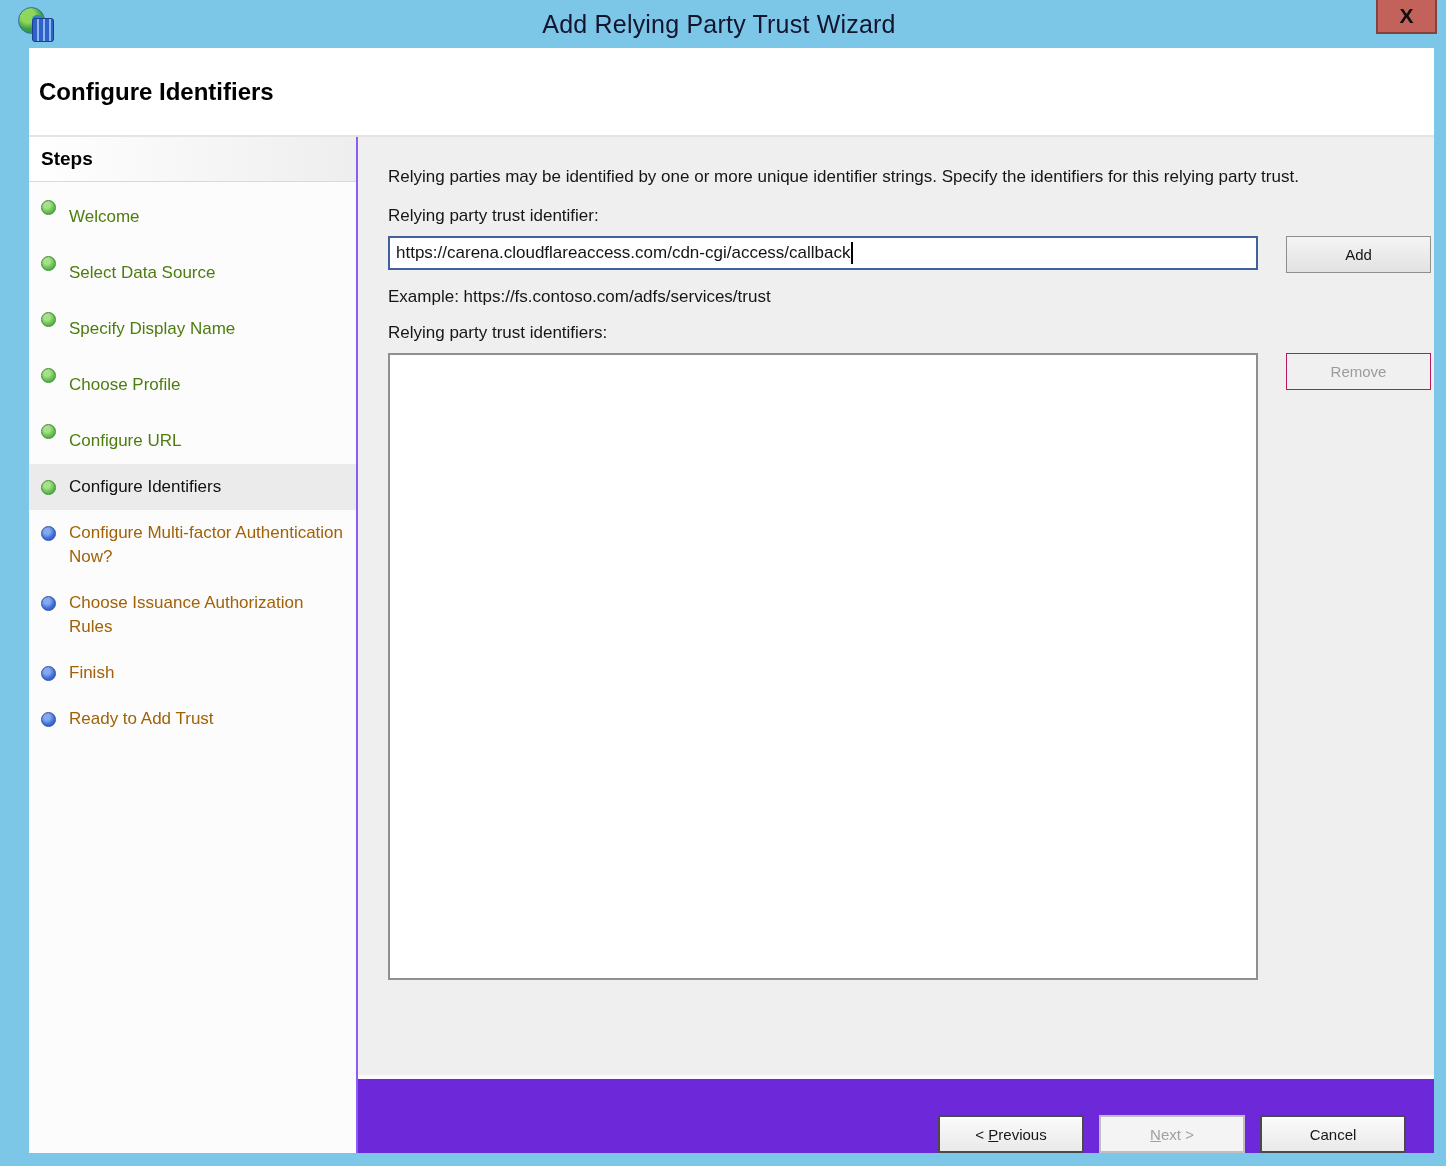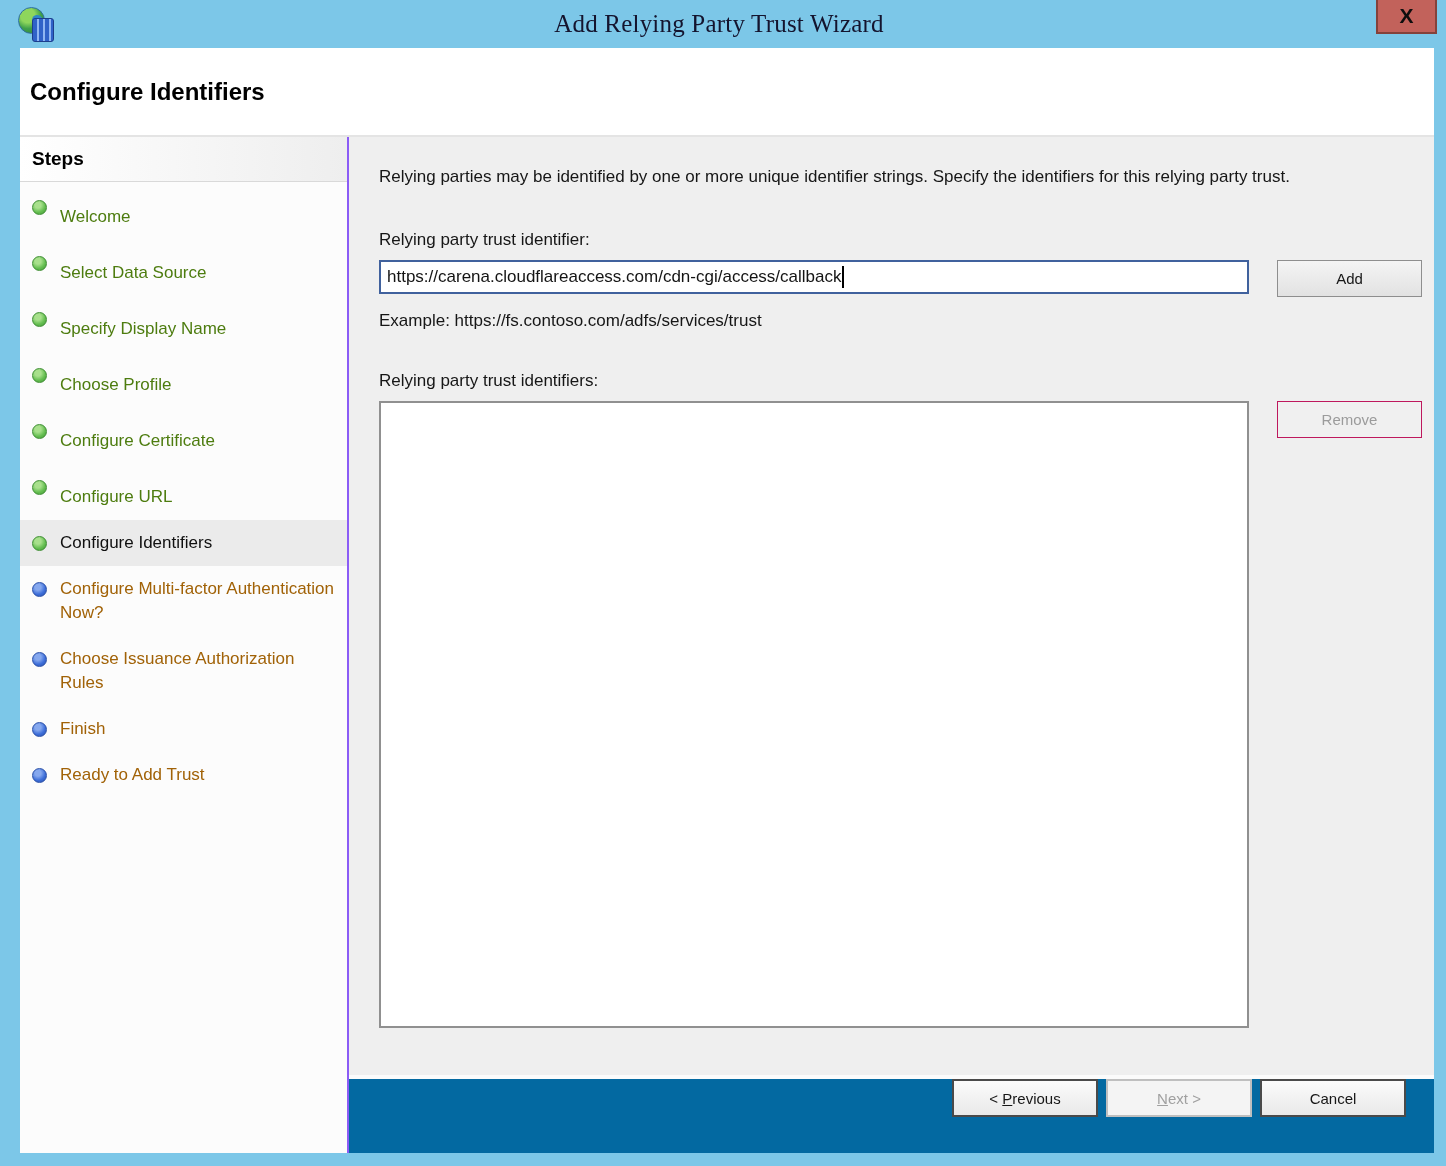--- a/index.html
+++ b/index.html
@@ -28,34 +28,34 @@
     background: #2F86C8; border-radius: 40% 50% 45% 40%;
   }
   .app-icon .building {
     position: absolute; right: 0; bottom: 0; width: 22px; height: 24px; border-radius: 3px;
     background: repeating-linear-gradient(90deg, #2F62C8 0 4px, #8FB6F2 4px 6px),
                 #2F62C8;
     border: 1px solid #1D3E8C;
   }
   .title-text {
     position: absolute; left: 0; right: 8px; text-align: center;
-    font-size: 25px; color: #14142E; letter-spacing: 0.2px; font-family: Liberation Serif, serif;
+    font-size: 25px; color: #14142E; letter-spacing: 0.2px;
   }
   .close-btn {
     position: absolute; top: 0; right: 9px; width: 61px; height: 34px;
     background: #C2625B; border: 2px solid #84423B; border-top: none;
     color: #0E0E0E; font-size: 21px; font-weight: bold;
     display: flex; align-items: center; justify-content: center; cursor: pointer;
     font-family: "Liberation Sans", sans-serif;
   }
 
   
   .frame {
     flex: 1; display: flex; flex-direction: column;
-    padding: 0 12px 13px 20px; background: #7CC7E8; min-height: 0;
+    padding: 0 12px 13px 29px; background: #7CC7E8; min-height: 0;
   }
   .dialog { flex: 1; display: flex; flex-direction: column; background: #FFFFFF; min-height: 0; }
 
   .page-header {
     flex: 0 0 89px; background: #FFFFFF; border-bottom: 2px solid #E4E4E4;
     display: flex; align-items: center; padding-left: 10px;
   }
   .page-header h1 { font-size: 24px; font-weight: bold; color: #000; }
 
   .content-row { flex: 1; display: flex; min-height: 0; }
@@ -95,21 +95,21 @@
   .step-item.current { background: #EBEBEB; }
   .step-item.current .lbl { color: #101010; }
   .step-item.todo .lbl { color: #a16207; }
 
   
   .main-col { flex: 1; display: flex; flex-direction: column; min-width: 0; }
   .main-content { flex: 1; background: #EFEFEF; padding: 26px 0 0 30px; overflow: hidden; }
 
   .intro { max-width: 1030px; line-height: 27px; color: #161616; }
 
-  .field-label { margin-top: 40px; color: #161616; }
+  .field-label { margin-top: 16px; color: #161616; }
 
   .input-row { display: flex; align-items: flex-start; margin-top: 10px; }
   .fake-input {
     width: 870px; height: 34px; background: #FFFFFF; border: 2px solid #40619D;
     display: flex; align-items: center; padding: 0 6px; white-space: nowrap; overflow: hidden;
     cursor: text;
   }
   .fake-input .caret { display: inline-block; width: 2px; height: 22px; background: #000; margin-left: 1px; }
 
   .btn {
@@ -129,23 +129,23 @@
 
   .listbox {
     width: 870px; height: 627px; margin-top: 10px; background: #FFFFFF;
     border: 2px solid #909090;
   }
   .list-row { display: flex; align-items: flex-start; }
   .list-row .side-btn { margin-top: 10px; }
 
   
   .footer {
-    flex: 0 0 78px; background: #0369a1; border-top: 4px solid #FBFBFB;
-    display: flex; align-items: flex-start; justify-content: flex-end;
-    gap: 8px; padding-right: 28px;
+    flex: 0 0 78px; background: #6d28d9; border-top: 4px solid #FBFBFB;
+    display: flex; align-items: flex-end; justify-content: flex-end;
+    gap: 15px; padding-right: 28px;
   }
   .dialog-btn {
     width: 146px; height: 38px;
     background: linear-gradient(#FBFBFB, #E9E9E9);
     border: 2px solid #4A4A4A;
   }
   .dialog-btn.disabled {
     background: #F4F4F4; border: 2px solid #BFBFBF; color: #A0A0A0; cursor: default;
   }
   .mn { text-decoration: underline; }
@@ -189,24 +189,20 @@
   <div class="step-item done">
     <span class="dot"></span>
     <span class="lbl">Specify Display Name</span>
   </div>
 
   <div class="step-item done">
     <span class="dot"></span>
     <span class="lbl">Choose Profile</span>
   </div>
 
-  <div class="step-item done">
-    <span class="dot"></span>
-    <span class="lbl">Configure Certificate</span>
-  </div>
 
   <div class="step-item done">
     <span class="dot"></span>
     <span class="lbl">Configure URL</span>
   </div>
 
   <div class="step-item current">
     <span class="dot"></span>
     <span class="lbl">Configure Identifiers</span>
   </div>

